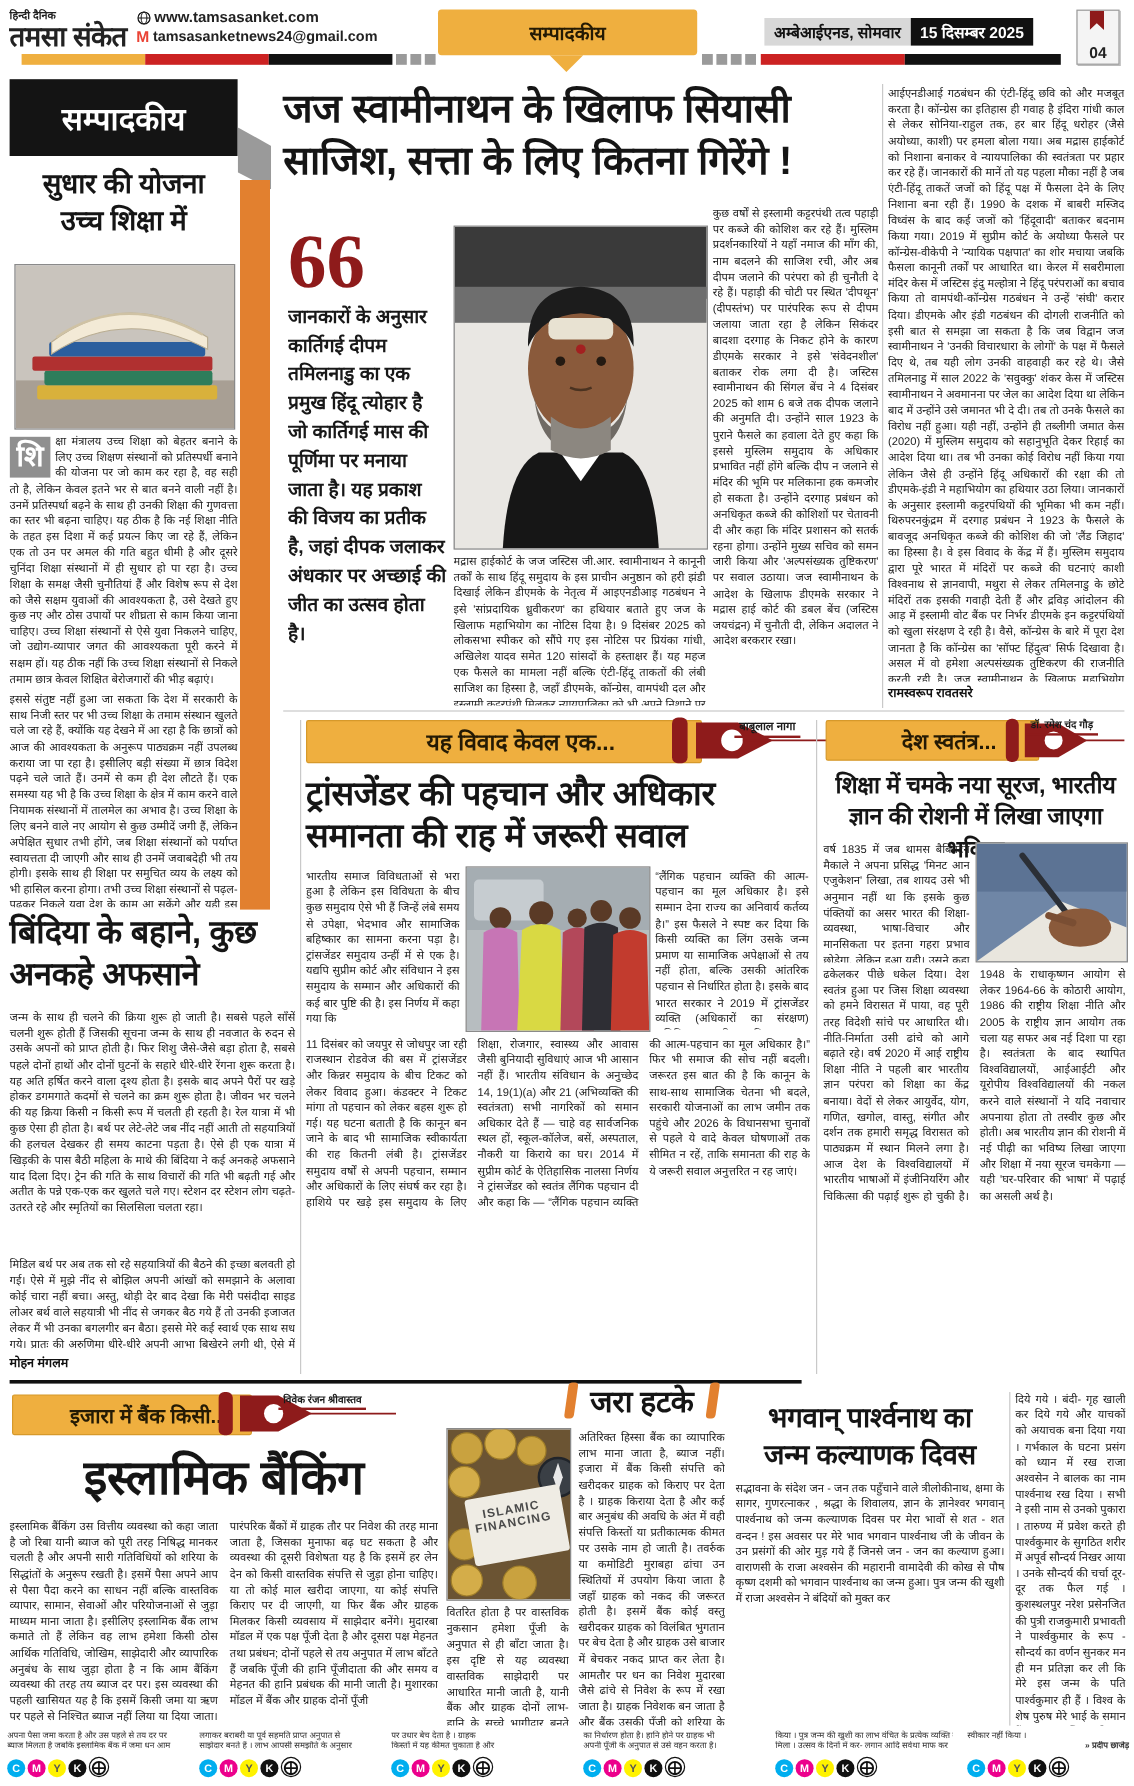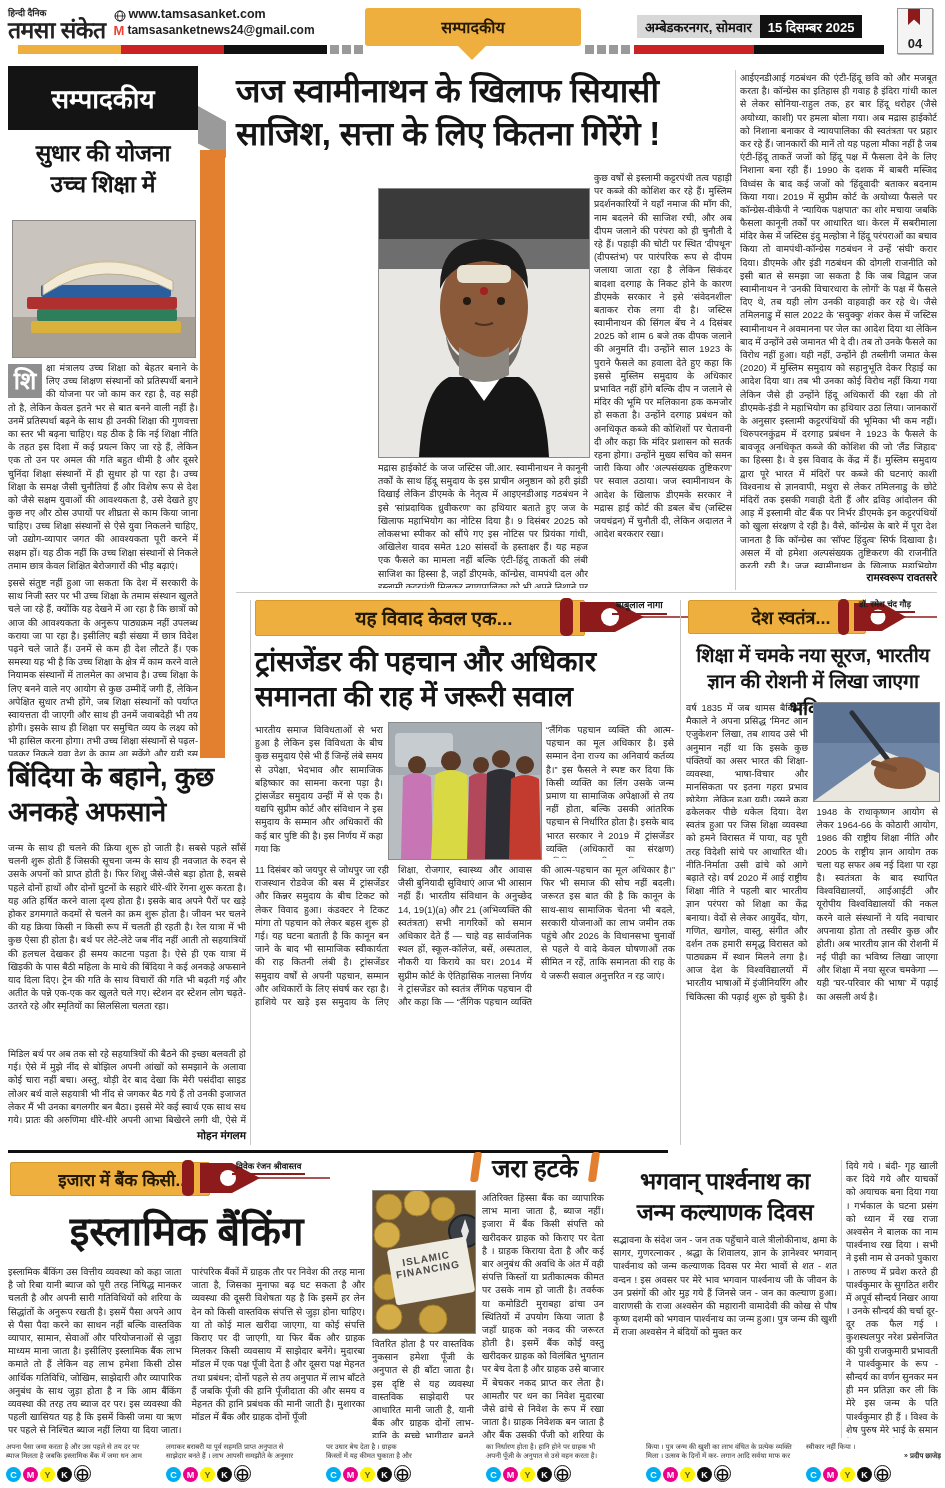--- a/index.html
+++ b/index.html
@@ -4,21 +4,21 @@
 <style>
   html,body{margin:0;padding:0;background:#fff;}
   body{width:945px;height:1488px;position:relative;font-family:"Liberation Sans",sans-serif;color:#222;}
   .abs{position:absolute;}
   .txt{font-size:9.3px;line-height:1.42;text-align:justify;overflow:hidden;color:#1d1d1d;}
   .hl{font-weight:800;color:#151515;letter-spacing:-0.2px;}
   .kicker{background:#EFAF3F;border:1px solid #d6992b;color:#241a04;font-weight:800;
           display:flex;align-items:center;justify-content:center;border-radius:2px;padding-left:28px;}
   .byline{font-size:9.5px;font-weight:700;color:#1a1a1a;border-bottom:2px solid #8e1b1b;
           padding:0 4px 2px 4px;white-space:nowrap;}
-  .author{font-weight:800;font-size:10.5px;text-align:right;color:#111;}
+  .author{font-weight:800;font-size:10.5px;text-align:left;color:#111;}
   .vline{background:#c9c9c9;width:1px;}
   .hline{background:#c9c9c9;height:1px;}
   .photo-frame{border:1px solid #8a8a8a;background:#ddd;overflow:hidden;}
   .cmyk-dot{display:inline-flex;width:15px;height:15px;border-radius:50%;align-items:center;justify-content:center;
             color:#fff;font-size:9px;font-weight:800;margin-right:2px;}
   .reg-mark{display:inline-flex;width:15px;height:15px;border-radius:50%;border:1.5px solid #111;color:#111;
             align-items:center;justify-content:center;font-size:12px;font-weight:700;background:#fff;}
   .tiny{font-size:7px;line-height:1.35;color:#333;overflow:hidden;white-space:nowrap;}
   .dropcap{float:left;width:34px;height:34px;background:#8f8f8f;color:#fff;font-size:24px;font-weight:800;
            display:flex;align-items:center;justify-content:center;margin:2px 4px 0 0;}
@@ -61,21 +61,21 @@
     <div style="width:9px;background:#9a9a9a;margin-left:3px;"></div>
     <div style="width:9px;background:#9a9a9a;margin-left:3px;"></div>
   </div>
 
   <div class="abs" style="left:365px;top:8px;width:216px;height:38px;background:#EFAF3F;border-radius:3px;display:flex;align-items:center;justify-content:center;">
     <span style="font-size:16px;font-weight:800;color:#241a04;">सम्पादकीय</span>
   </div>
   <div class="abs" style="left:458px;top:46px;width:0;height:0;border-left:14px solid transparent;border-right:14px solid transparent;border-top:14px solid #EFAF3F;"></div>
 
   <div class="abs" style="left:637px;top:15px;height:23px;display:flex;align-items:stretch;">
-    <div style="background:#d8d8d8;color:#111;font-size:13px;font-weight:800;display:flex;align-items:center;padding:0 8px;">अम्बेडकरनगर, सोमवार</div>
+    <div style="background:#d8d8d8;color:#111;font-size:13px;font-weight:800;display:flex;align-items:center;padding:0 8px;">अम्बेआईएनड, सोमवार</div>
     <div style="background:#111;color:#fff;font-size:13px;font-weight:800;display:flex;align-items:center;padding:0 8px;">15 दिसम्बर 2025</div>
   </div>
 
   <div class="abs" style="left:585px;top:45px;width:300px;height:9px;display:flex;">
     <div style="width:9px;background:#9a9a9a;"></div>
     <div style="width:9px;background:#9a9a9a;margin-left:3px;"></div>
     <div style="width:9px;background:#9a9a9a;margin-left:3px;"></div>
     <div style="width:9px;background:#9a9a9a;margin-left:3px;"></div>
     <div style="width:120px;background:#CC2222;margin-left:4px;"></div>
     <div style="width:130px;background:#111;"></div>
@@ -115,20 +115,24 @@
     <span>क्षा मंत्रालय उच्च शिक्षा को बेहतर बनाने के लिए उच्च शिक्षण संस्थानों को प्रतिस्पर्धी बनाने की योजना पर जो काम कर रहा है, वह सही तो है, लेकिन केवल इतने भर से बात बनने वाली नहीं है। उनमें प्रतिस्पर्धा बढ़ने के साथ ही उनकी शिक्षा की गुणवत्ता का स्तर भी बढ़ना चाहिए। यह ठीक है कि नई शिक्षा नीति के तहत इस दिशा में कई प्रयत्न किए जा रहे हैं, लेकिन एक तो उन पर अमल की गति बहुत धीमी है और दूसरे चुनिंदा शिक्षा संस्थानों में ही सुधार हो पा रहा है। उच्च शिक्षा के समक्ष जैसी चुनौतियां हैं और विशेष रूप से देश को जैसे सक्षम युवाओं की आवश्यकता है, उसे देखते हुए कुछ नए और ठोस उपायों पर शीघ्रता से काम किया जाना चाहिए। उच्च शिक्षा संस्थानों से ऐसे युवा निकलने चाहिए, जो उद्योग-व्यापार जगत की आवश्यकता पूरी करने में सक्षम हों। यह ठीक नहीं कि उच्च शिक्षा संस्थानों से निकले तमाम छात्र केवल शिक्षित बेरोजगारों की भीड़ बढ़ाएं।</span>
     <div style="height:4px;"></div>
     <span>इससे संतुष्ट नहीं हुआ जा सकता कि देश में सरकारी के साथ निजी स्तर पर भी उच्च शिक्षा के तमाम संस्थान खुलते चले जा रहे हैं, क्योंकि यह देखने में आ रहा है कि छात्रों को आज की आवश्यकता के अनुरूप पाठ्यक्रम नहीं उपलब्ध कराया जा पा रहा है। इसीलिए बड़ी संख्या में छात्र विदेश पढ़ने चले जाते हैं। उनमें से कम ही देश लौटते हैं। एक समस्या यह भी है कि उच्च शिक्षा के क्षेत्र में काम करने वाले नियामक संस्थानों में तालमेल का अभाव है। उच्च शिक्षा के लिए बनने वाले नए आयोग से कुछ उम्मीदें जगी हैं, लेकिन अपेक्षित सुधार तभी होंगे, जब शिक्षा संस्थानों को पर्याप्त स्वायत्तता दी जाएगी और साथ ही उनमें जवाबदेही भी तय होगी। इसके साथ ही शिक्षा पर समुचित व्यय के लक्ष्य को भी हासिल करना होगा। तभी उच्च शिक्षा संस्थानों से पढ़ल-पढ़कर निकले युवा देश के काम आ सकेंगे और यही इस पूरी कवायद का असली मकसद भी होना चाहिए। उम्मीद है कि नए आयोग के गठन के साथ सुधारों की गति तेज होगी और देश के उच्च शिक्षण संस्थान विश्वस्तरीय बन सकेंगे।</span>
   </div>
 
   <div class="abs hl" style="left:236px;top:70px;width:500px;font-size:33px;line-height:1.3;">
     <div>जज स्वामीनाथन के खिलाफ सियासी</div>
     <div>साजिश, सत्ता के लिए कितना गिरेंगे !</div>
   </div>
 
+  <div class="abs" style="left:240px;top:192px;width:132px;height:400px;overflow:hidden;">
+    <div class="quote-mark">66</div>
+    <div class="pull" style="margin-top:10px;">जानकारों के अनुसार कार्तिगई दीपम तमिलनाडु का एक प्रमुख हिंदू त्योहार है जो कार्तिगई मास की पूर्णिमा पर मनाया जाता है। यह प्रकाश की विजय का प्रतीक है, जहां दीपक जलाकर अंधकार पर अच्छाई की जीत का उत्सव होता है।</div>
+  </div>
 
   <div class="abs photo-frame" style="left:378px;top:188px;width:210px;height:268px;">
     <svg viewBox="0 0 210 268" width="210" height="268" preserveAspectRatio="none">
       <rect width="210" height="268" fill="#e9e7e3"></rect>
       <rect width="210" height="60" fill="#3a3a3a"></rect>
       <rect y="50" width="210" height="30" fill="#6e6e6e"></rect>
       <path d="M40 268 Q44 200 70 188 L140 188 Q166 200 170 268 Z" fill="#161616"></path>
       <path d="M88 188 L105 212 L122 188 L114 182 L96 182 Z" fill="#fff"></path>
       <ellipse cx="105" cy="118" rx="44" ry="56" fill="#8a5a3b"></ellipse>
       <path d="M61 100 Q60 52 105 50 Q150 52 149 100 Q138 74 105 72 Q72 74 61 100 Z" fill="#1c1c1c"></path>

